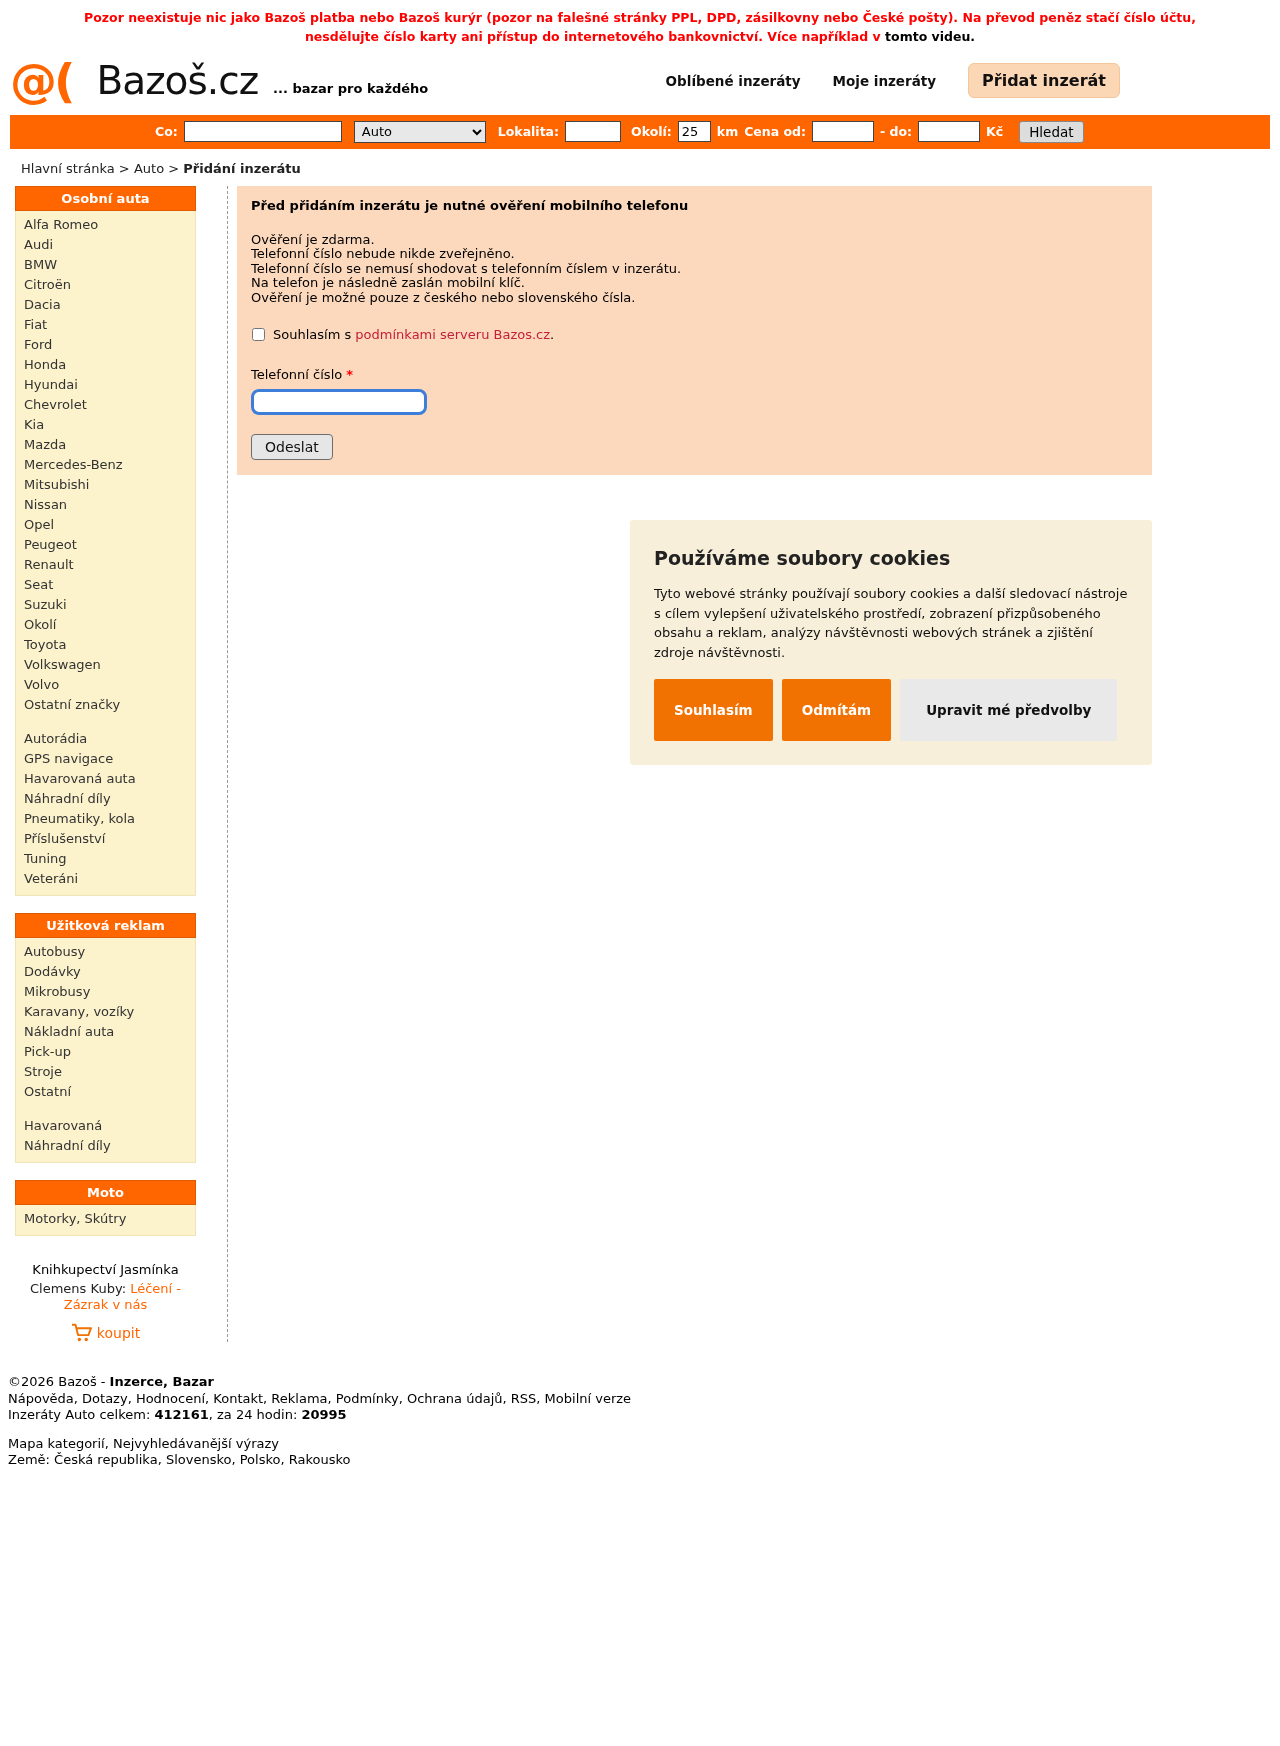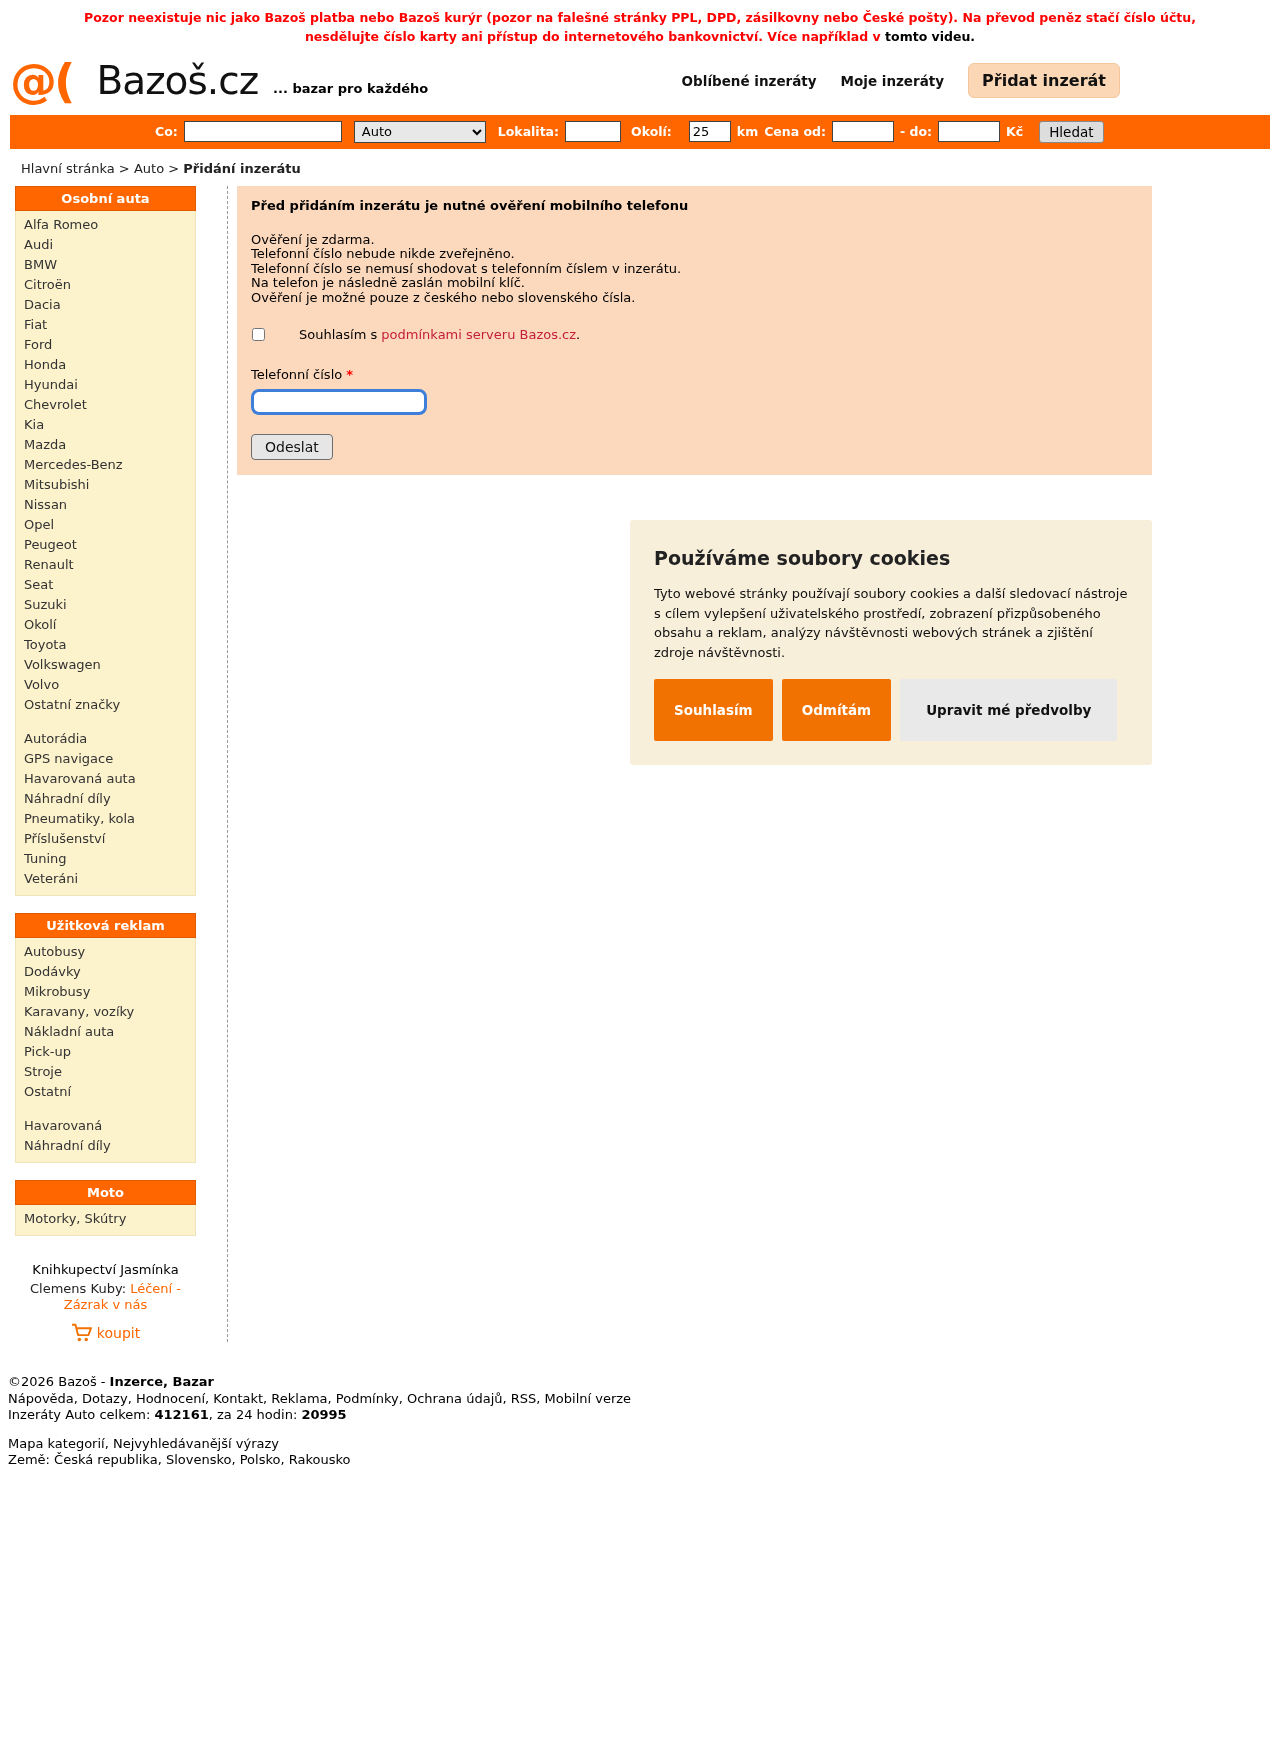--- a/index.html
+++ b/index.html
@@ -24,21 +24,21 @@
   }
   .warning-inner { max-width: 1130px; margin: 0 auto; }
   .warning .video-link, .warning .period { color: #000; }
 
   
   .header { display: flex; align-items: center; padding: 12px 160px 6px 10px; height: 62px; }
   .logo-wrap { display: flex; align-items: center; cursor: pointer; }
   .logo-symbol { color: #ff6600; font-size: 47px; font-weight: bold; letter-spacing: -3px; line-height: 1; }
   .logo-text { font-size: 39px; color: #111; margin-left: 24px; letter-spacing: -1px; line-height: 1; }
   .tagline { font-weight: bold; font-size: 13px; margin-left: 15px; margin-top: 16px; }
-  .header-nav { margin-left: auto; display: flex; align-items: center; gap: 24px; }
+  .header-nav { margin-left: auto; display: flex; align-items: center; gap: 32px; }
   .header-nav a { font-weight: bold; font-size: 13.5px; color: #111; }
   .add-btn {
     background: #fbd7b5; border: 1px solid #f3c79b; border-radius: 6px;
     padding: 7px 13px; font-weight: bold; font-size: 16px; color: #111;
     font-family: inherit; cursor: pointer;
   }
 
   
   .searchbar {
     margin: 6px 10px 0; background: #ff6600; height: 34px;
@@ -47,21 +47,21 @@
   }
   .searchbar input, .searchbar select {
     height: 21px; border: 1px solid #444; font-size: 13px; font-family: inherit;
     padding: 1px 3px; background: #fff; color: #000;
   }
   .in-what { width: 158px; }
   .searchbar select { width: 132px; height: 22px; background: #e8e8e8; margin-left: 6px; }
   .lbl-loc { margin-left: 6px; }
   .in-loc { width: 56px; }
   .lbl-okoli { margin-left: 4px; }
-  .in-radius { width: 42px; margin-left: 11px; }
+  .in-radius { width: 33px; }
   .in-price { width: 62px; }
   .search-btn {
     margin-left: 10px; background: #ddd; border: 1px solid #888; border-radius: 3px;
     font-size: 13.5px; padding: 2px 9px; color: #000; font-family: inherit; cursor: pointer; height: 22px;
   }
 
   
   .breadcrumb { padding: 12px 0 0 21px; font-size: 13px; color: #222; }
   .breadcrumb a { color: #222; }
   .breadcrumb .current { font-weight: bold; }
@@ -104,21 +104,21 @@
   .cv-hand { position: absolute; bottom: 0; left: 20px; right: 0; height: 60px;
     background: radial-gradient(ellipse at 60% 80%, #e8d3ae 0%, #d9c49e 45%, rgba(217,196,158,0) 75%); }
   .buy-row { margin-top: 10px; display: flex; align-items: center; justify-content: center; gap: 5px; }
   .buy-row a { color: #ff6600; font-size: 14px; }
 
   
   .verif { background: #fcd9bd; padding: 12px 14px 15px; }
   .verif-title { font-weight: bold; font-size: 13px; }
   .verif-lines { margin-top: 20px; }
   .verif-line { font-size: 13px; line-height: 14.5px; }
-  .agree-row { margin-top: 22px; display: flex; align-items: center; font-size: 13px; gap: 26px; }
+  .agree-row { margin-top: 22px; display: flex; align-items: center; font-size: 13px; }
   .agree-row input { width: 13px; height: 13px; margin: 0 8px 0 1px; cursor: pointer; }
   .terms-link { color: #c41e3a; cursor: pointer; }
   .phone-label { margin-top: 25px; font-size: 13px; }
   .req { color: #ff0000; font-weight: bold; }
   .phone-input {
     display: block; margin-top: 7px; width: 176px; height: 26px;
     border: 3px solid #3d7edb; border-radius: 8px; padding: 1px 7px;
     font-size: 13px; font-family: inherit; outline: none;
   }
   .send-btn {

